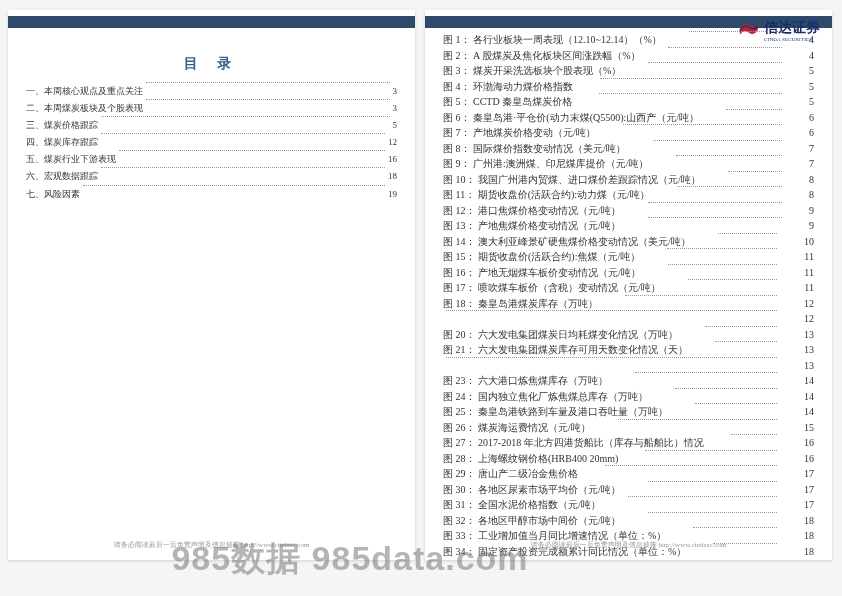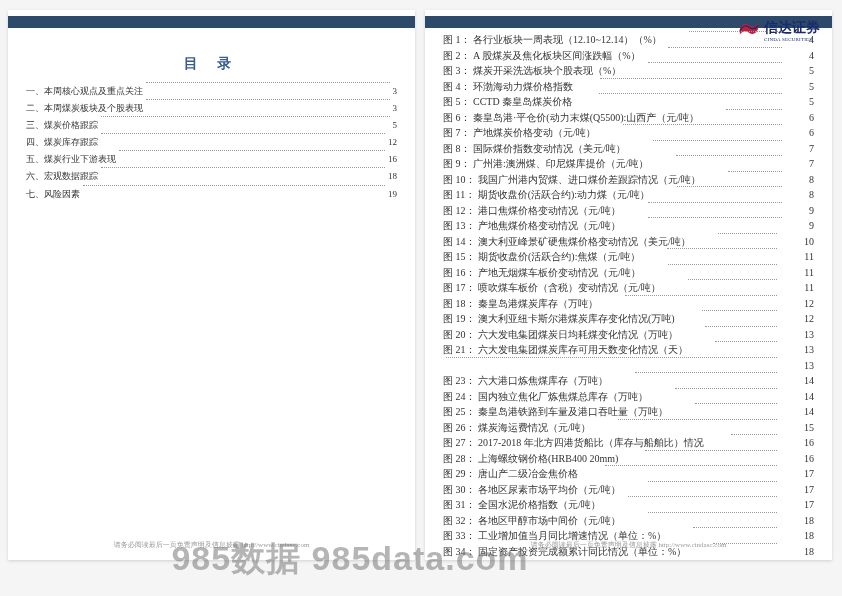--- a/index.html
+++ b/index.html
@@ -241,21 +241,20 @@
           <span class="toc-label">图 17： 喷吹煤车板价（含税）变动情况（元/吨）</span>
           <span class="toc-dots"></span>
           <span class="toc-page">11</span>
         </div>
         <div class="toc-row">
           <span class="toc-label">图 18： 秦皇岛港煤炭库存（万吨）</span>
           <span class="toc-dots"></span>
           <span class="toc-page">12</span>
         </div>
         <div class="toc-row">
-          <span class="toc-label">图 19： 澳大利亚纽卡斯尔港煤炭库存变化情况(万吨)</span>
           <span class="toc-dots"></span>
           <span class="toc-page">12</span>
         </div>
         <div class="toc-row">
           <span class="toc-label">图 20： 六大发电集团煤炭日均耗煤变化情况（万吨）</span>
           <span class="toc-dots"></span>
           <span class="toc-page">13</span>
         </div>
         <div class="toc-row">
           <span class="toc-label">图 21： 六大发电集团煤炭库存可用天数变化情况（天）</span>

